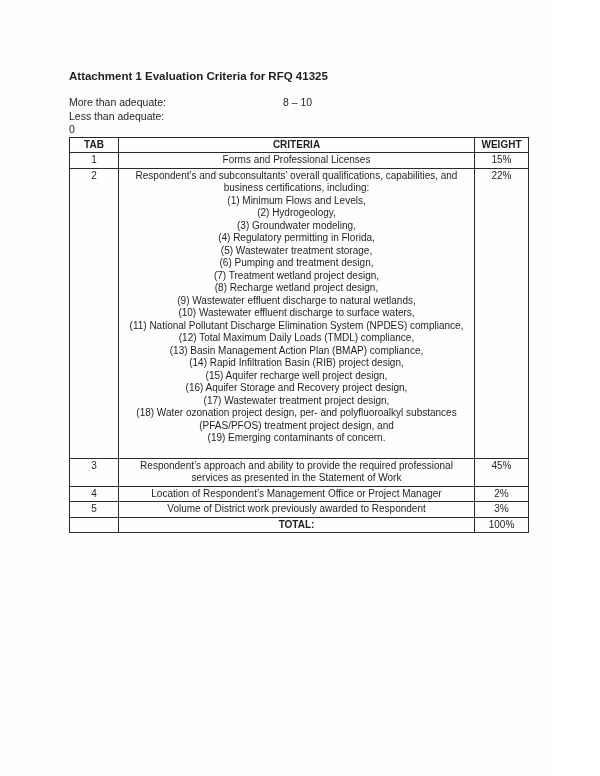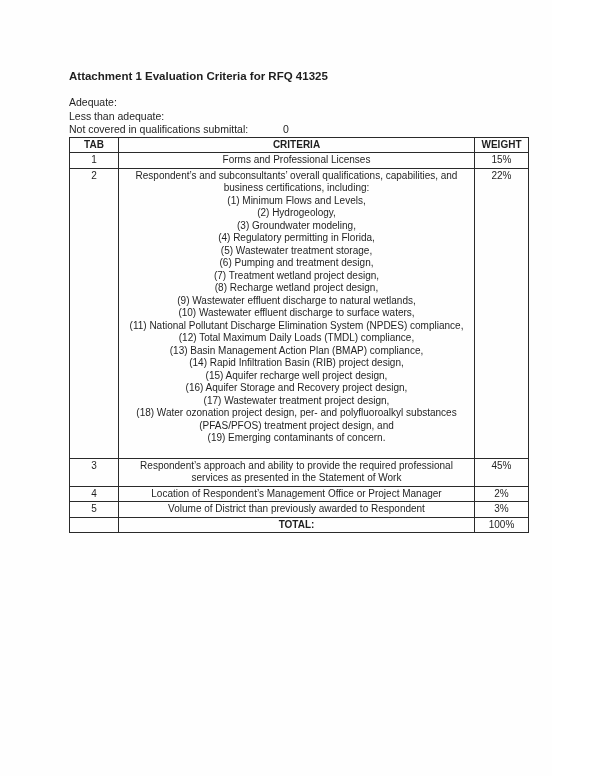--- a/index.html
+++ b/index.html
@@ -53,27 +53,29 @@
 </style>
 </head>
 <body>
 
 <div class="page">
 
   <h1 class="title">Attachment 1 Evaluation Criteria for RFQ 41325</h1>
 
   <div class="scale">
     <div class="scale-row">
-      <span class="scale-label">Adequate:</span>
+      <span class="scale-label">More than adequate:</span>
+      <span class="scale-value">8 – 10</span>
+    </div>
+    <div class="scale-row">
     </div>
     <div class="scale-row">
       <span class="scale-label">Less than adequate:</span>
     </div>
     <div class="scale-row">
-      <span class="scale-label">Not covered in qualifications submittal:</span>
       <span class="scale-value">0</span>
     </div>
   </div>
 
   <table class="criteria">
     <colgroup>
       <col class="col-tab">
       <col class="col-criteria">
       <col class="col-weight">
     </colgroup>
@@ -119,21 +121,21 @@
         <td class="cell-criteria">Respondent’s approach and ability to provide the required professional services as presented in the Statement of Work</td>
         <td class="cell-weight">45%</td>
       </tr>
       <tr>
         <td class="cell-tab">4</td>
         <td class="cell-criteria">Location of Respondent’s Management Office or Project Manager</td>
         <td class="cell-weight">2%</td>
       </tr>
       <tr>
         <td class="cell-tab">5</td>
-        <td class="cell-criteria">Volume of District than previously awarded to Respondent</td>
+        <td class="cell-criteria">Volume of District work previously awarded to Respondent</td>
         <td class="cell-weight">3%</td>
       </tr>
       <tr>
         <td class="cell-tab"></td>
         <td class="cell-criteria cell-bold">TOTAL:</td>
         <td class="cell-weight">100%</td>
       </tr>
     </tbody>
   </table>
 

